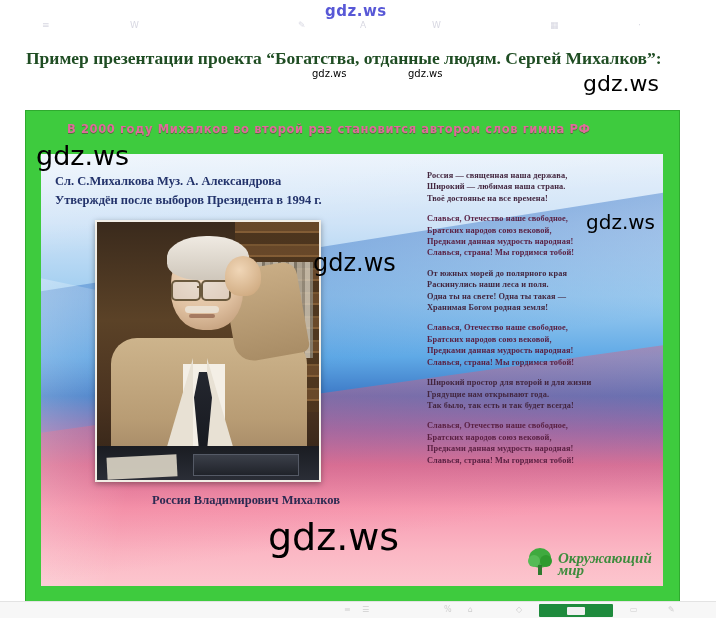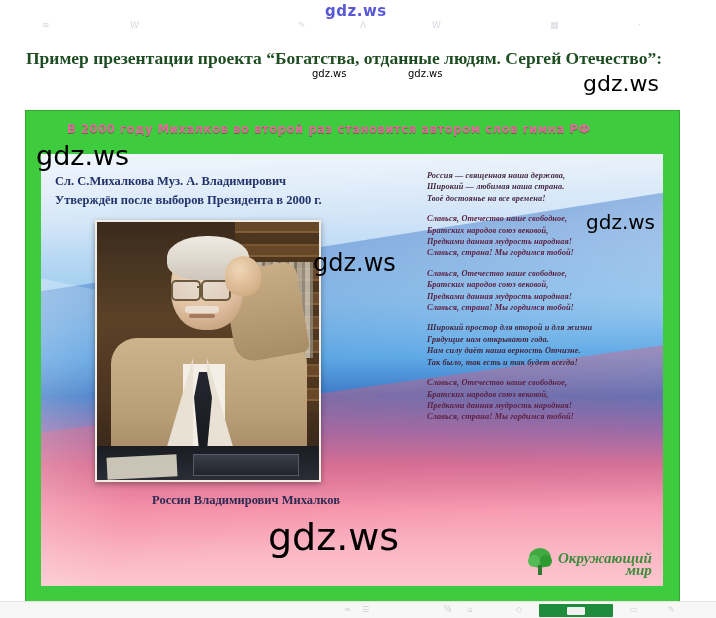--- a/index.html
+++ b/index.html
@@ -311,21 +311,20 @@
     color: #2d2a52;
     text-align: center;
   }
 
   
   .lyrics {
     position: absolute;
     left: 386px; top: 16px;
     width: 228px;
     font-family: "Liberation Serif", serif;
-    font-style: italic;
     font-weight: 700;
     font-size: 8.3px;
     line-height: 11.4px;
     color: #43263f;
     letter-spacing: .1px;
   }
   .verse { margin-bottom: 9px; }
   .chorus { color: #5a2143; margin-bottom: 9px; }
   .lyr-line { white-space: nowrap; }
 
@@ -340,21 +339,21 @@
   }
   .logo-tree { flex: 0 0 auto; }
   .logo-text {
     font-family: "Liberation Serif", serif;
     font-style: italic;
     font-weight: 700;
     font-size: 15px;
     line-height: 12px;
     color: #3d8c3d;
   }
-  .logo-text .l2 { display: block; text-align: right; }
+  .logo-text .l2 { display: block; text-align: left; }
 
   
   .wm {
     position: absolute;
     font-family: "DejaVu Sans", sans-serif;
     color: #000;
     font-weight: 400;
     pointer-events: none;
     z-index: 40;
   }
@@ -405,38 +404,38 @@
     <span class="ghost" style="left:42px">≡</span>
     <span class="ghost" style="left:130px">W</span>
     <span class="ghost" style="left:298px">✎</span>
     <span class="ghost" style="left:360px">A</span>
     <span class="ghost" style="left:432px">W</span>
     <span class="ghost" style="left:550px">▦</span>
     <span class="ghost" style="left:638px">·</span>
   </div>
 </div>
 
-<div class="heading">Пример презентации проекта “Богатства, отданные людям. Сергей Отечество”:</div>
+<div class="heading">Пример презентации проекта “Богатства, отданные людям. Сергей Михалков”:</div>
 
 <div class="slide">
 
   <div class="slide-title-band">
     <div class="slide-title">В 2000 году Михалков во второй раз становится автором слов гимна РФ</div>
   </div>
 
   <div class="slide-body">
 
     <div class="ribbon rb1"></div>
     <div class="ribbon rb2"></div>
     <div class="ribbon rb3"></div>
     <div class="ribbon rb4"></div>
 
     <div class="credits">
-      <div>Сл. С.Михалкова Муз. А. Владимирович</div>
-      <div>Утверждён после выборов Президента в 2000 г.</div>
+      <div>Сл. С.Михалкова Муз. А. Александрова</div>
+      <div>Утверждён после выборов Президента в 1994 г.</div>
     </div>
 
     <div class="portrait">
       <div class="pr-bg"></div>
       <div class="pr-shelf"></div>
       <div class="pr-books"></div>
       <div class="pr-jacket"></div>
       <div class="pr-shirt"></div>
       <div class="pr-lapel-l"></div>
       <div class="pr-lapel-r"></div>
@@ -462,30 +461,35 @@
           <div class="lyr-line">Россия — священная наша держава,</div>
           <div class="lyr-line">Широкий — любимая наша страна.</div>
           <div class="lyr-line">Твоё достоянье на все времена!</div>
         </div>
         <div class="verse chorus">
           <div class="lyr-line">Славься, Отечество наше свободное,</div>
           <div class="lyr-line">Братских народов союз вековой,</div>
           <div class="lyr-line">Предками данная мудрость народная!</div>
           <div class="lyr-line">Славься, страна! Мы гордимся тобой!</div>
         </div>
+        <div class="verse">
+          <div class="lyr-line">От южных морей до полярного края</div>
+          <div class="lyr-line">Раскинулись наши леса и поля.</div>
+          <div class="lyr-line">Одна ты на свете! Одна ты такая —</div>
+          <div class="lyr-line">Хранимая Богом родная земля!</div>
+        </div>
         <div class="verse chorus">
           <div class="lyr-line">Славься, Отечество наше свободное,</div>
           <div class="lyr-line">Братских народов союз вековой,</div>
           <div class="lyr-line">Предками данная мудрость народная!</div>
           <div class="lyr-line">Славься, страна! Мы гордимся тобой!</div>
         </div>
         <div class="verse">
           <div class="lyr-line">Широкий простор для второй и для жизни</div>
           <div class="lyr-line">Грядущие нам открывают года.</div>
-          <div class="lyr-line">Нам силу даёт наша верность Отчизне.</div>
           <div class="lyr-line">Так было, так есть и так будет всегда!</div>
         </div>
         <div class="verse chorus">
           <div class="lyr-line">Славься, Отечество наше свободное,</div>
           <div class="lyr-line">Братских народов союз вековой,</div>
           <div class="lyr-line">Предками данная мудрость народная!</div>
           <div class="lyr-line">Славься, страна! Мы гордимся тобой!</div>
         </div>
       </div>
 

